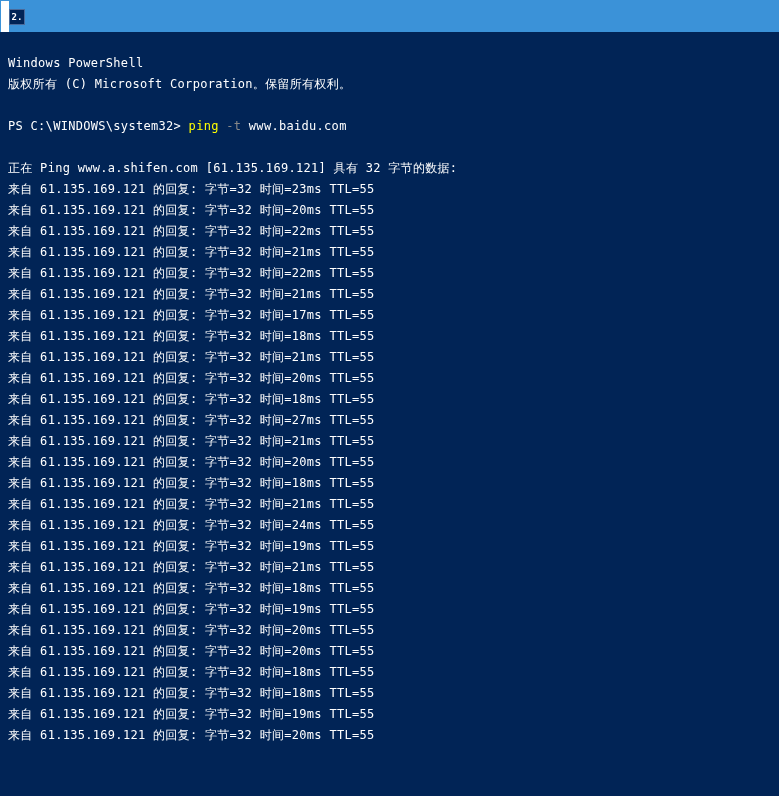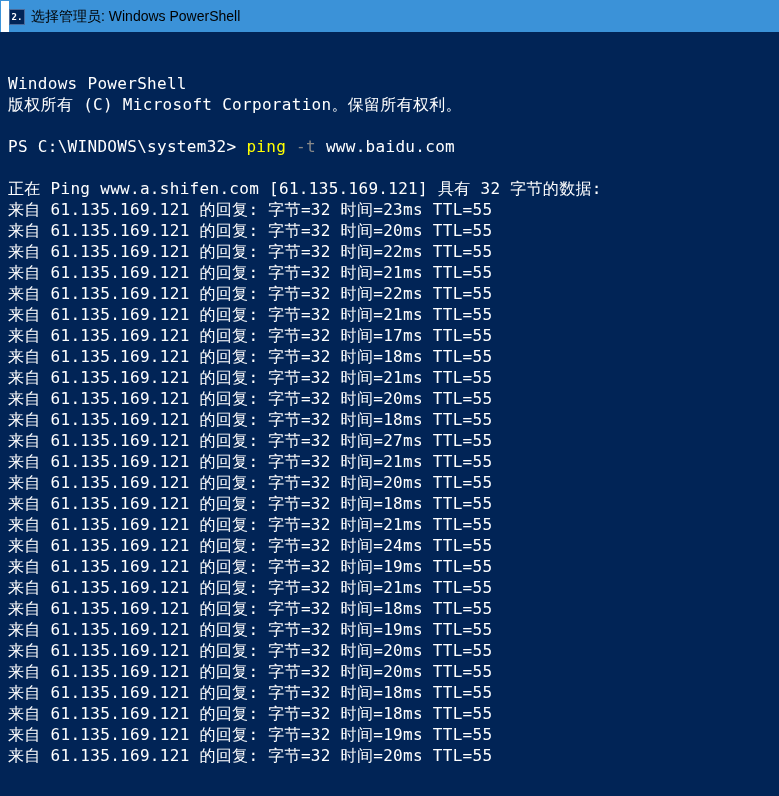--- a/index.html
+++ b/index.html
@@ -43,23 +43,23 @@
       font-weight: bold;
       margin-right: 6px;
       border: 1px solid #4a6a9a;
     }
     .title-text {
       color: #000000;
       font-size: 14px;
       font-family: 'Microsoft YaHei', sans-serif;
     }
     .terminal {
-      padding: 20px 8px;
+      padding: 0 8px;
       color: #ffffff;
-      font-size: 16px;
+      font-size: 12px;
       line-height: 21px;
       white-space: pre;
       font-family: Consolas, 'SimSun', monospace;
       letter-spacing: 0.3px;
     }
     .cmd-yellow {
       color: #ffff00;
     }
     .cmd-gray {
       color: #888888;
@@ -69,21 +69,20 @@
     }
   </style>
 </head>
 <body>
 
 <div class="titlebar">
   <div class="titlebar-active">
     <div class="ps-icon">
       <span>2.</span>
     </div>
-    <span class="title-text">选择管理员: Windows PowerShell</span>
   </div>
 </div>
 
 <div class="terminal">
 <span>Windows PowerShell</span>
 <span>版权所有 (C) Microsoft Corporation。保留所有权利。</span>
 
 <span>PS C:\WINDOWS\system32&gt;</span> <span class="cmd-yellow">ping</span> <span class="cmd-gray">-t</span> <span class="cmd-white">www.baidu.com</span>
 
 <span>正在 Ping www.a.shifen.com [61.135.169.121] 具有 32 字节的数据:</span>

